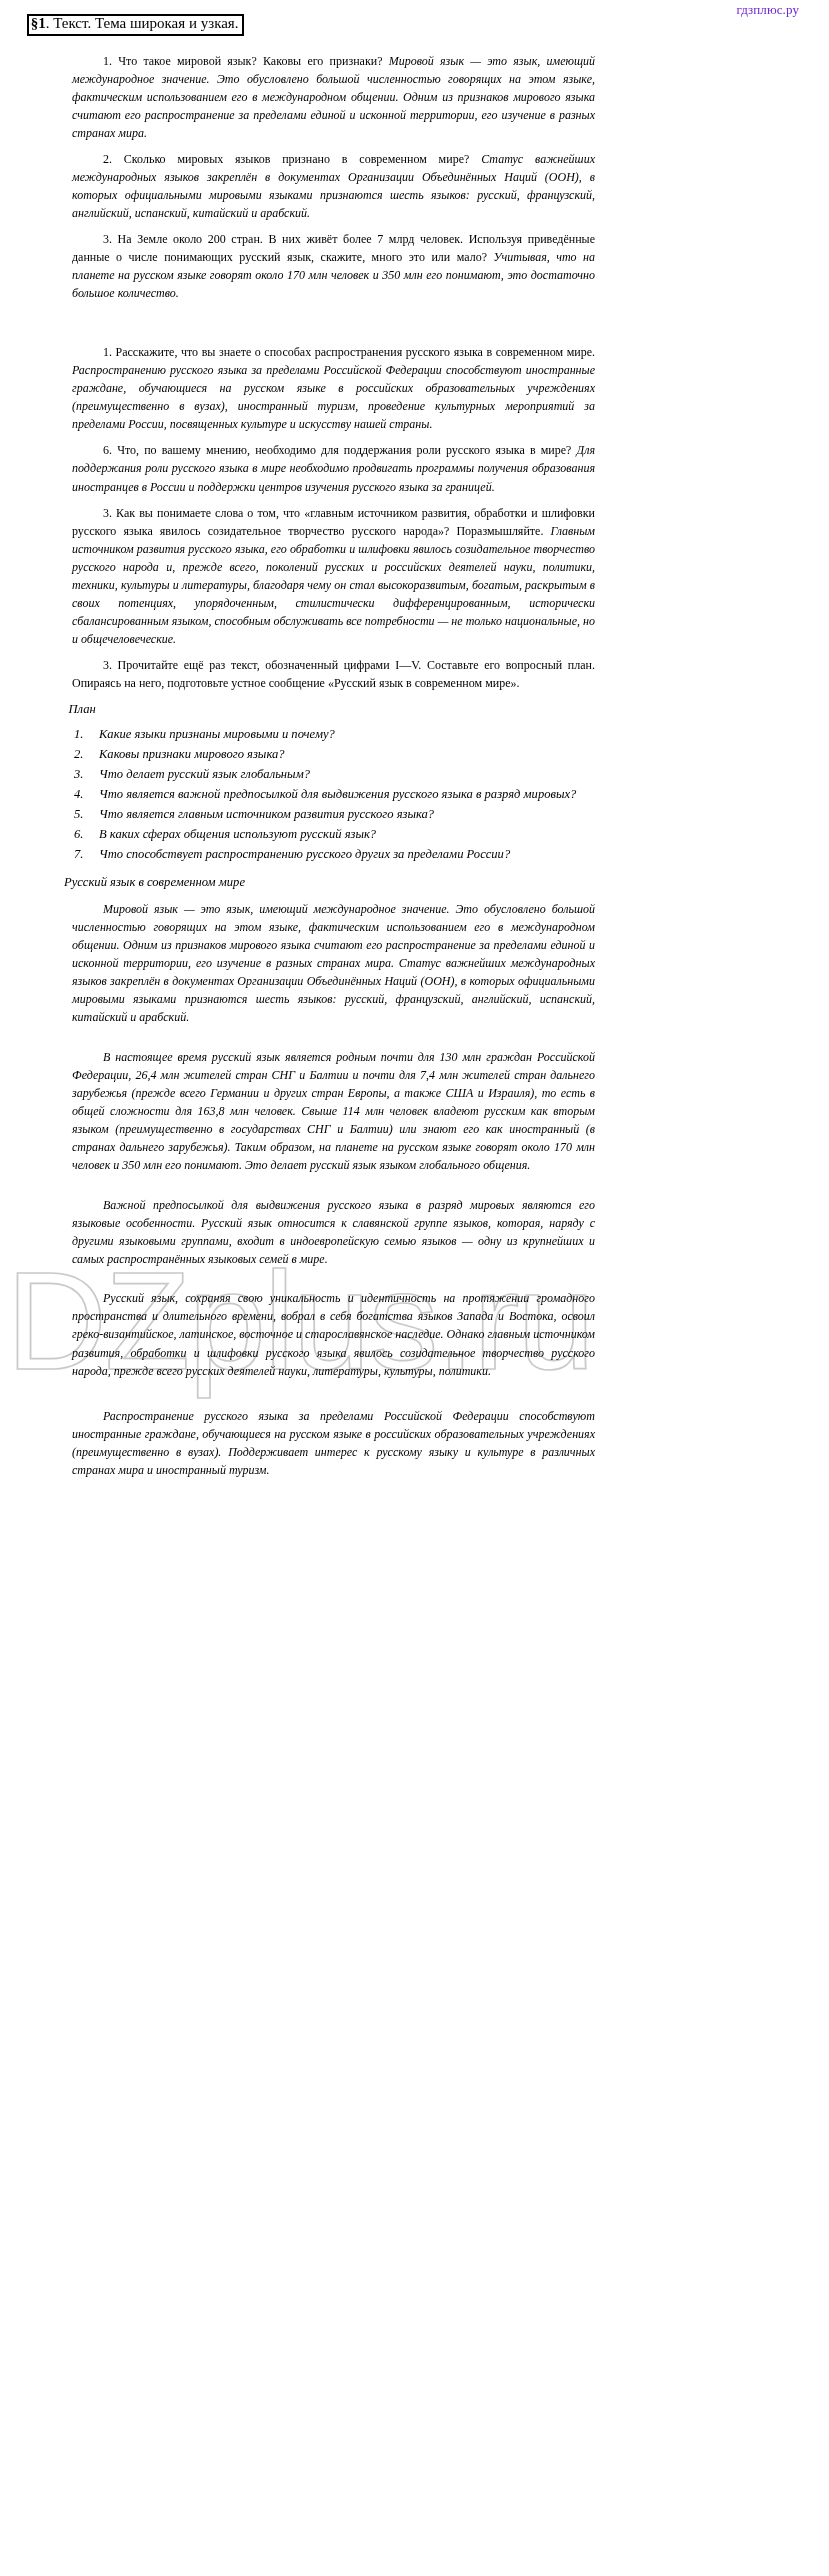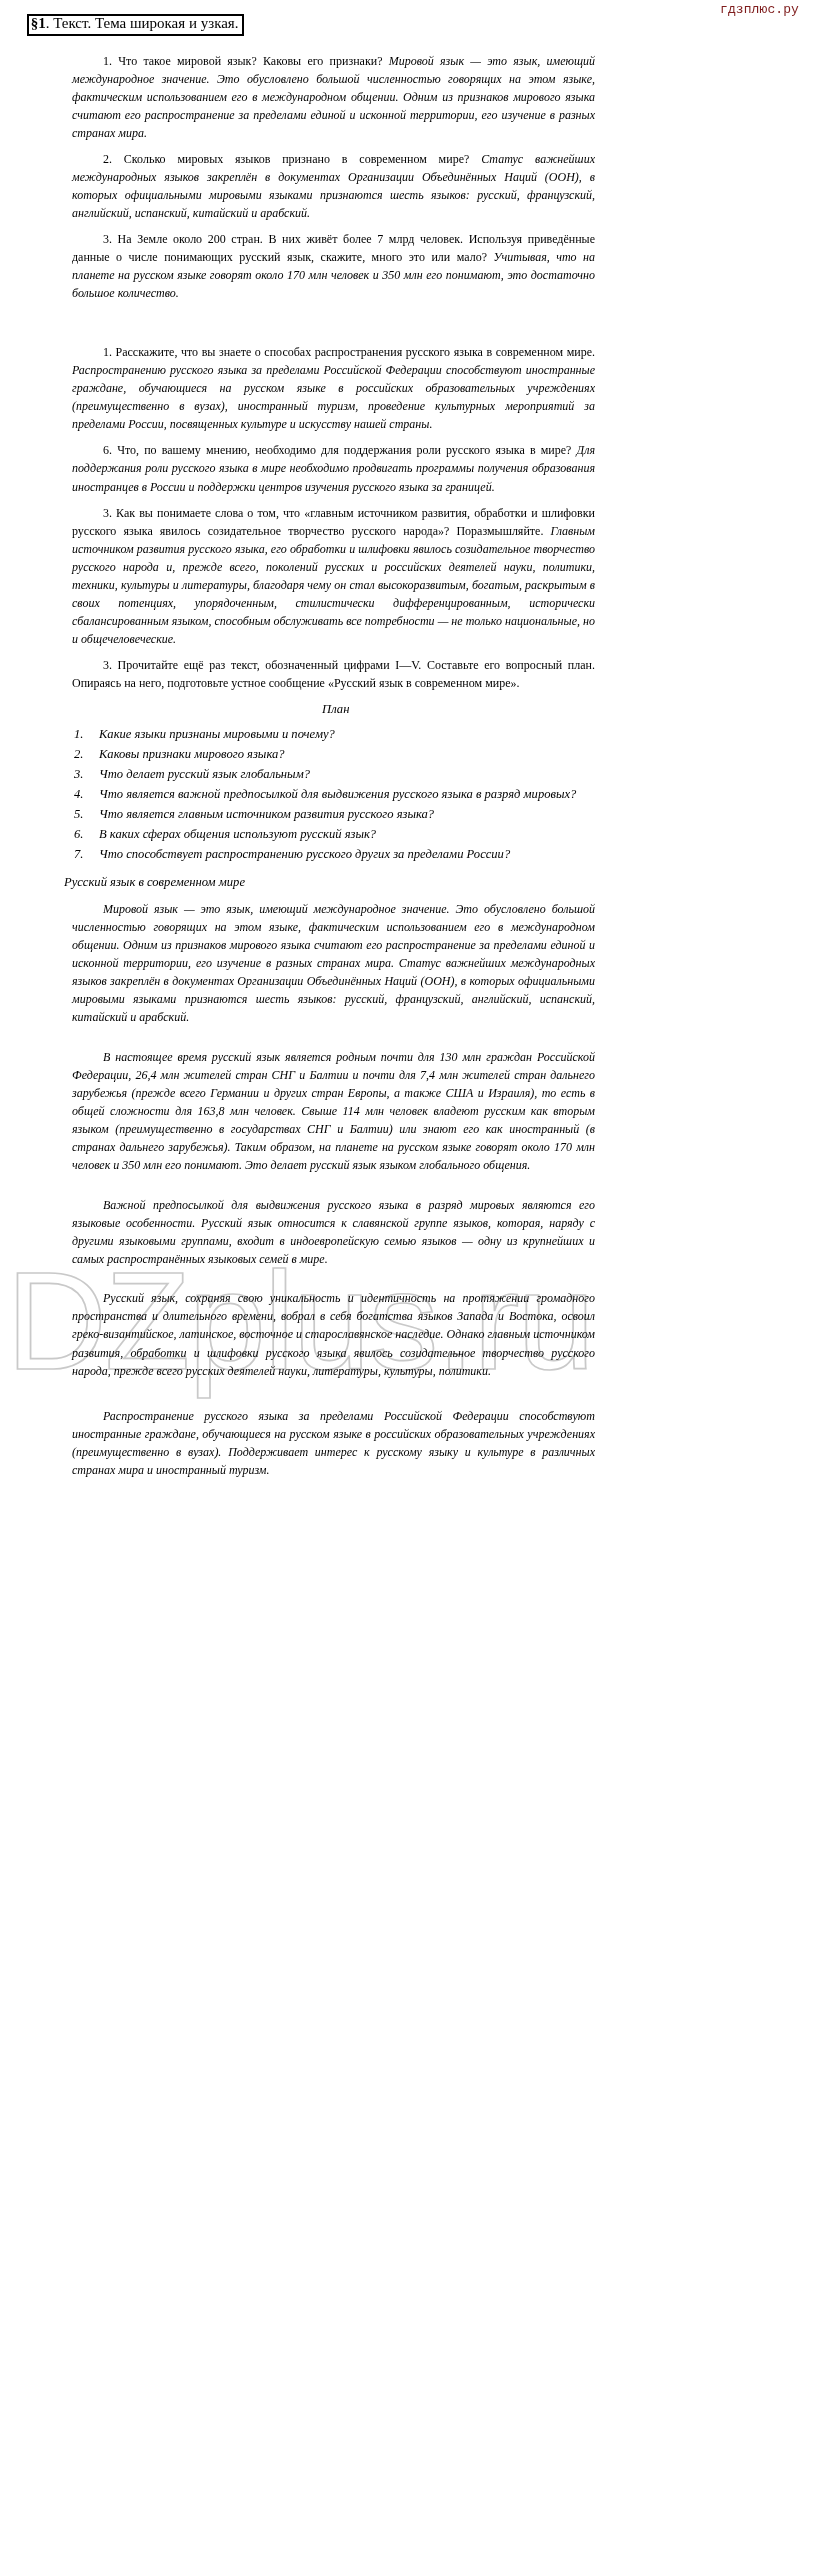--- a/index.html
+++ b/index.html
@@ -21,24 +21,24 @@
     width: 830px;
     height: 2576px;
     box-sizing: border-box;
   }
 
   
   .site-brand {
     position: absolute;
     top: 2.2px;
     right: 31px;
-    font-family: Liberation Mono, monospace;
+    font-family: Liberation Serif, serif;
     font-size: 13px;
     letter-spacing: 0.1px;
-    color: #7f1d1d;
+    color: #6d28d9;
     white-space: nowrap;
     z-index: 5;
   }
 
   
   .ghost-watermark {
     position: absolute;
     left: 66px;
     top: 1223px;
     width: 527px;
@@ -111,21 +111,20 @@
   
   .center-title {
     margin: 0;
     text-align: left;
     font-style: italic;
     font-size: 12.6px;
     line-height: 1.505;
   }
   .plan-title {
     margin: 0;
-    text-align: center;
     font-style: italic;
     font-size: 12.6px;
     line-height: 1.505;
     padding-left: 4.5px;
   }
 
   
   ol.plan {
     margin: 5.6px 0 0 0;
     padding: 0;

